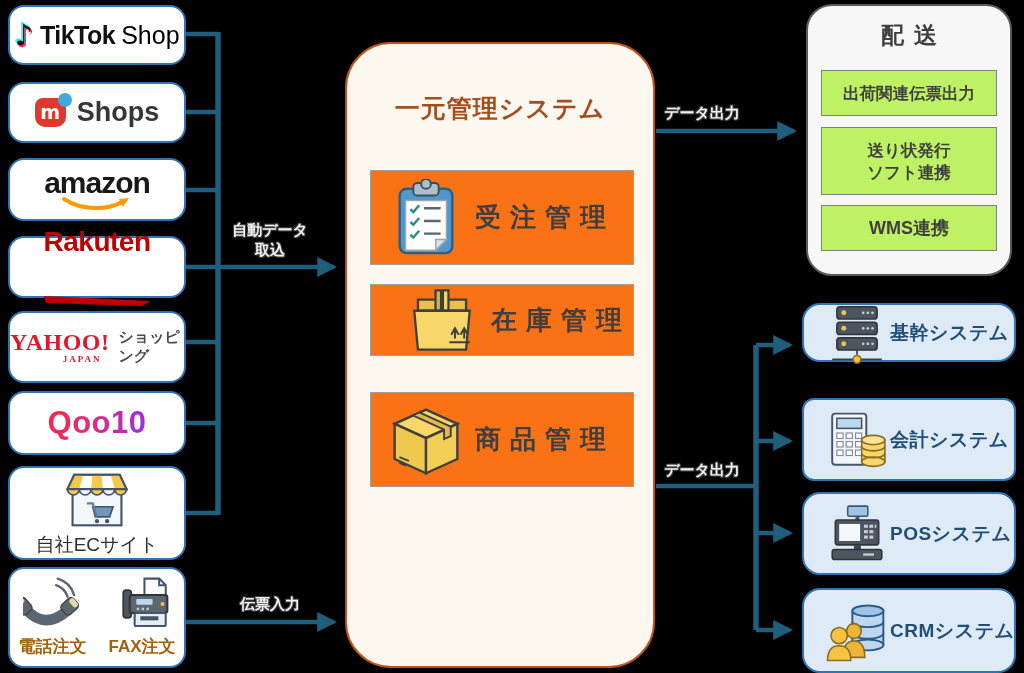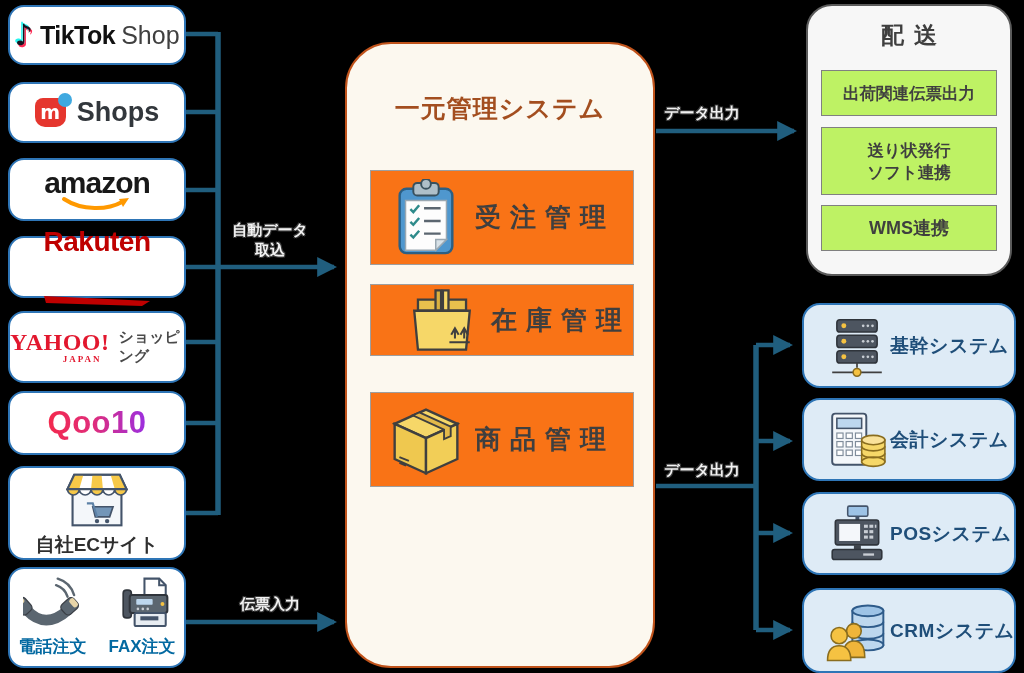--- a/index.html
+++ b/index.html
@@ -9,21 +9,21 @@
   svg{display:block;}
 
   
   .src{position:absolute;left:8px;width:178px;background:#fff;border:2.5px solid #2E75B6;
        border-radius:16px;display:flex;align-items:center;justify-content:center;box-sizing:border-box;}
   .src-col{flex-direction:column;}
 
   .tiktok-note{font-family:"DejaVu Sans",sans-serif;font-weight:bold;font-size:29px;color:#14141f;
        text-shadow:-1.6px -1.6px 0 #25F4EE, 1.6px 1.6px 0 #FE2C55;margin-right:7px;line-height:1;}
   .tiktok-brand{font-size:25px;font-weight:800;color:#111;letter-spacing:-0.5px;}
-  .tiktok-suffix{font-size:25px;font-weight:500;color:#404040;margin-left:6px;}
+  .tiktok-suffix{font-size:25px;font-weight:500;color:#000000;margin-left:6px;}
 
   .mercari-badge{position:relative;width:31px;height:29px;background:#E5362E;border-radius:8px 8px 10px 10px;
        display:flex;align-items:center;justify-content:center;margin-right:11px;}
   .mercari-badge .m{color:#fff;font-weight:bold;font-size:19px;line-height:1;font-family:"DejaVu Sans",sans-serif;}
   .mercari-dot{position:absolute;top:-5px;right:-6px;width:14px;height:14px;border-radius:50%;background:#3FA9E0;}
   .mercari-brand{font-size:27px;font-weight:bold;color:#32373C;}
 
   .amazon-wrap{display:flex;flex-direction:column;align-items:center;}
   .amazon-brand{font-size:30px;font-weight:bold;color:#181818;letter-spacing:-1px;line-height:1;}
 
@@ -37,24 +37,24 @@
   .yahoo-sub{font-family:"Liberation Serif","DejaVu Serif",serif;font-size:9px;font-weight:bold;
        color:#E2172E;letter-spacing:2px;margin-top:0px;margin-right:8px;}
   .yahoo-suffix{font-size:15px;font-weight:bold;color:#4A4A4A;}
 
   .qoo10-brand{font-size:31px;font-weight:800;letter-spacing:0.5px;color:#D4308F;}
   @supports (-webkit-background-clip:text) or (background-clip:text){
     .qoo10-brand{background:linear-gradient(90deg,#F3294D 0%,#E12D7A 45%,#9B2FE0 100%);
       -webkit-background-clip:text;background-clip:text;color:transparent;}
   }
 
-  .src-label{font-size:19px;font-weight:bold;color:#2F2F2F;margin-top:5px;}
+  .src-label{font-size:19px;font-weight:normal;color:#2F2F2F;margin-top:5px;}
   .offline-wrap{display:flex;gap:22px;align-items:flex-end;}
   .offline-item{display:flex;flex-direction:column;align-items:center;}
-  .offline-label{font-size:17px;font-weight:bold;color:#0369a1;margin-top:4px;}
+  .offline-label{font-size:17px;font-weight:bold;color:#a16207;margin-top:4px;}
 
   
   #center-box{position:absolute;left:345px;top:42px;width:310px;height:626px;background:#FCF8EF;
       border:2.5px solid #C0531B;border-radius:46px;box-sizing:border-box;}
   #center-title{position:absolute;left:0;top:48px;width:100%;text-align:center;
       font-size:25px;font-weight:bold;color:#A34E1F;letter-spacing:1px;}
   .module-row{position:absolute;left:23px;width:264px;background:#f97316;border:1.5px solid #9E9E9E;
       box-sizing:border-box;display:flex;align-items:center;}
   .module-icon{width:78px;height:80px;margin-left:16px;flex:none;display:flex;align-items:center;justify-content:center;}
   .module-label{font-size:26px;font-weight:bold;color:#3F3F3F;letter-spacing:9px;margin-left:10px;white-space:nowrap;}
@@ -274,21 +274,21 @@
     </div>
     <div class="delivery-item" style="top:121px;height:68px;">
       <div>送り状発行</div>
       <div>ソフト連携</div>
     </div>
     <div class="delivery-item" style="top:199px;height:46px;font-size:18px;">
       <div>WMS連携</div>
     </div>
   </div>
 
-  <div class="sys" style="top:303px;height:85px;">
+  <div class="sys" style="top:303px;height:59px;">
     <div class="sys-icon">
       <svg width="62" height="62" viewBox="0 0 80 80">
         <rect x="14" y="6" width="52" height="16" rx="4" fill="#4D5560" stroke="#2F343B" stroke-width="2"></rect>
         <rect x="14" y="26" width="52" height="16" rx="4" fill="#4D5560" stroke="#2F343B" stroke-width="2"></rect>
         <rect x="14" y="46" width="52" height="16" rx="4" fill="#4D5560" stroke="#2F343B" stroke-width="2"></rect>
         <circle cx="23" cy="14" r="3.2" fill="#F5C242"></circle>
           <circle cx="23" cy="34" r="3.2" fill="#F5C242"></circle>
           <circle cx="23" cy="54" r="3.2" fill="#F5C242"></circle>
         <g fill="#C9CED4">
             <circle cx="48" cy="14" r="1.7"></circle>
@@ -301,21 +301,21 @@
             <circle cx="54" cy="54" r="1.7"></circle>
             <circle cx="60" cy="54" r="1.7"></circle>
           </g>
         <path d="M40,62 V68 M8,74 H72" stroke="#3F3F3F" stroke-width="2.2"></path>
         <circle cx="40" cy="74" r="5" fill="#F5C242" stroke="#8A6D1F" stroke-width="2"></circle>
       </svg>
     </div>
     <div class="sys-label">基幹システム</div>
   </div>
 
-  <div class="sys" style="top:398px;height:83px;">
+  <div class="sys" style="top:398px;height:83px;border-radius:12px;">
     <div class="sys-icon">
       <svg width="62" height="62" viewBox="0 0 80 80">
         <rect x="8" y="6" width="44" height="66" rx="4" fill="#F4F7FA" stroke="#44546A" stroke-width="2.5"></rect>
         <rect x="14" y="12" width="32" height="13" fill="#BDD7EE" stroke="#44546A" stroke-width="2"></rect>
         <g fill="#fff" stroke="#7F8C9A" stroke-width="1.5">
           <rect x="14" y="31" width="8" height="7"></rect>
             <rect x="26" y="31" width="8" height="7"></rect>
             <rect x="38" y="31" width="8" height="7"></rect>
           <rect x="14" y="42" width="8" height="7"></rect>
             <rect x="26" y="42" width="8" height="7"></rect>

